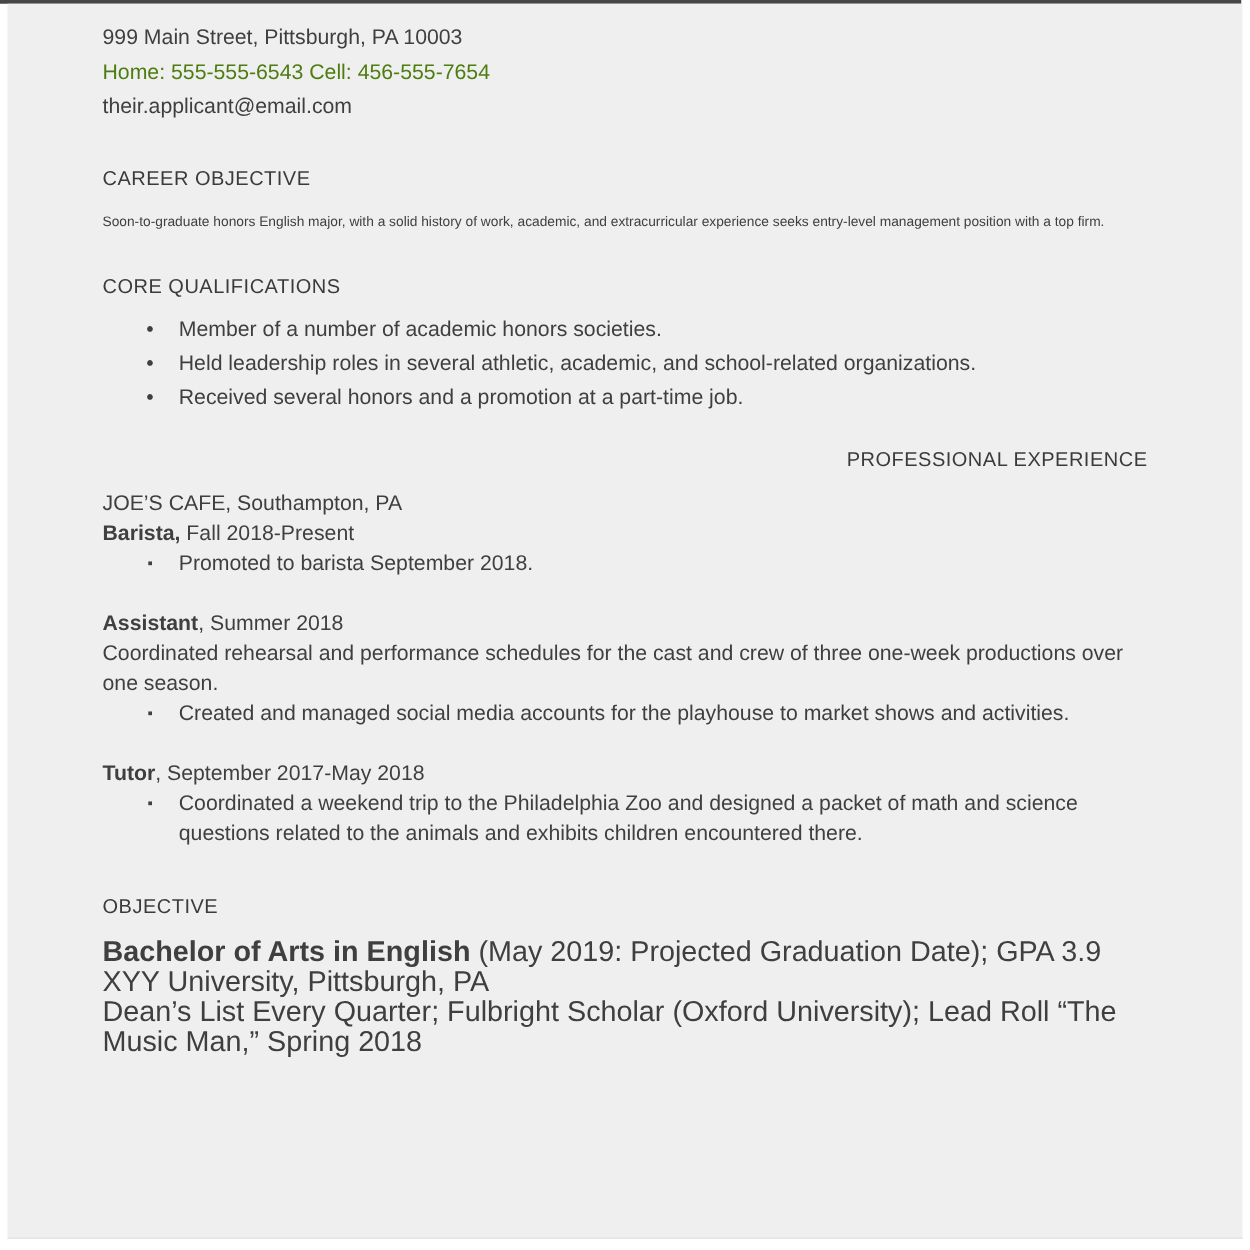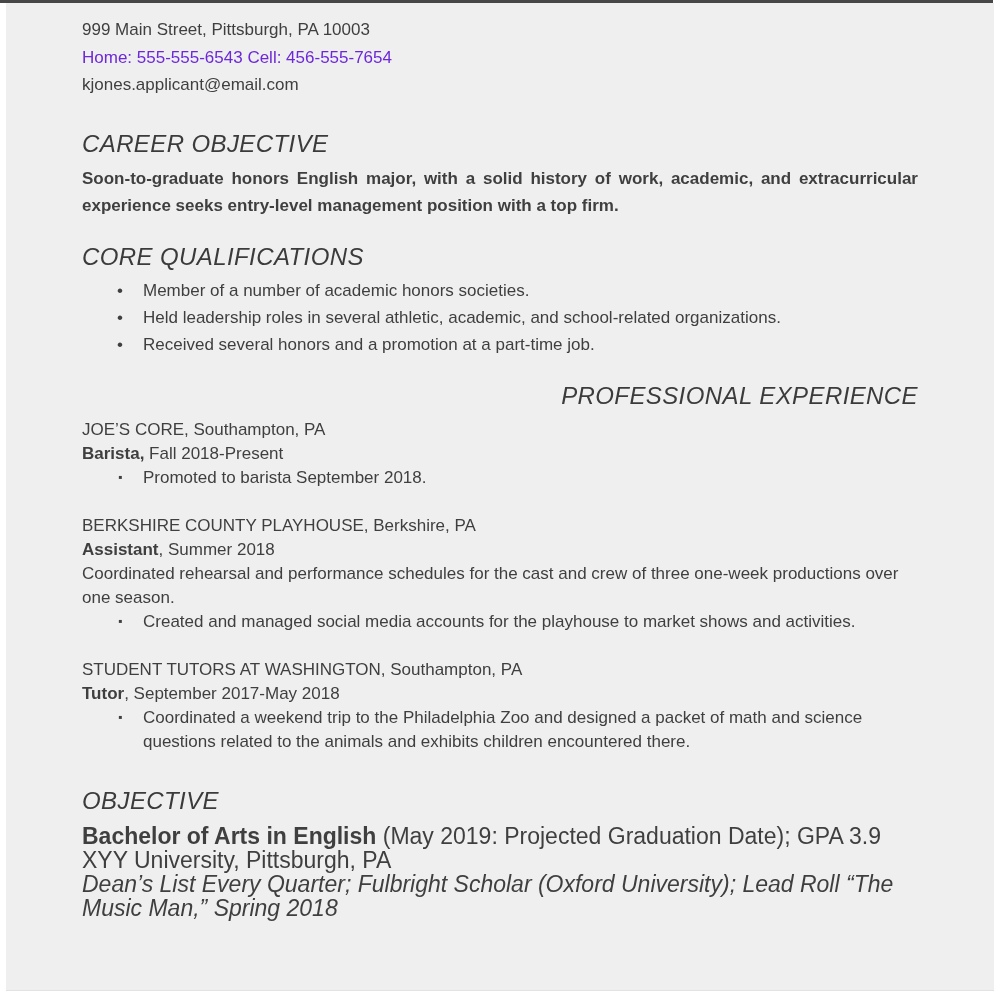--- a/index.html
+++ b/index.html
@@ -36,41 +36,39 @@
     border-bottom: 1px solid #e2e2e3;
     box-sizing: border-box;
     padding: 13px 76px 0 76px;
     overflow: hidden;
   }
   .contact {
     font-size: 17px;
     line-height: 27.5px;
   }
   .contact .muted {
-    color: #6d28d9;
+    color: #4d7c0f;
   }
   h2 {
-    font-size: 24px;
+    font-size: 16px;
     font-weight: 400;
     color: #3b3b3b;
     letter-spacing: 0.4px;
     line-height: 30px;
     margin: 0;
-    font-style: italic;
   }
   .h-objective   { margin-top: 30px; }
   .h-quals       { margin-top: 23px; }
   .h-experience  { margin-top: 23px; text-align: right; }
   .h-education   { margin-top: 32px; }
   .objective {
     margin: 6px 0 0 0;
-    font-size: 17px;
+    font-size: 11px;
     line-height: 27px;
     text-align: justify;
-    font-weight: bold;
   }
   ul.bullets {
     list-style: none;
     margin: 5px 0 0 0;
     padding: 0;
   }
   ul.bullets li {
     position: relative;
     padding-left: 61px;
     font-size: 17px;
@@ -102,34 +100,34 @@
     left: 36px;
     top: -1px;
     font-size: 12px;
   }
   .edu {
     margin-top: 8px;
     font-size: 23px;
     line-height: 24px;
   }
   .bold { font-weight: 700; }
-  .italic { font-style: italic; }
+  .italic { }
 </style>
 </head>
 <body>
 
 <div class="frame">
   <div class="topbar"></div>
 
   <div class="page">
 
     <div class="contact">
       <div>999 Main Street, Pittsburgh, PA 10003</div>
       <div class="muted">Home: 555-555-6543 Cell: 456-555-7654</div>
-      <div>kjones.applicant@email.com</div>
+      <div>their.applicant@email.com</div>
     </div>
 
     <h2 class="h-objective">CAREER OBJECTIVE</h2>
     <p class="objective">Soon-to-graduate honors English major, with a solid history of work, academic, and extracurricular experience seeks entry-level management position with a top firm.</p>
 
     <h2 class="h-quals">CORE QUALIFICATIONS</h2>
     <ul class="bullets">
       <li>
         <span class="bullet-glyph">•</span>
         <span>Member of a number of academic honors societies.</span>
@@ -140,44 +138,42 @@
       </li>
       <li>
         <span class="bullet-glyph">•</span>
         <span>Received several honors and a promotion at a part-time job.</span>
       </li>
     </ul>
 
     <h2 class="h-experience">PROFESSIONAL EXPERIENCE</h2>
 
     <div class="job job-first">
-      <div>JOE’S CORE, Southampton, PA</div>
+      <div>JOE’S CAFE, Southampton, PA</div>
       <div><span class="bold">Barista,</span><span> Fall 2018-Present</span></div>
       <ul class="jbullets">
         <li>
           <span class="bullet-glyph">▪</span>
           <span>Promoted to barista September 2018.</span>
         </li>
       </ul>
     </div>
 
     <div class="job job-later">
-      <div>BERKSHIRE COUNTY PLAYHOUSE, Berkshire, PA</div>
       <div><span class="bold">Assistant</span><span>, Summer 2018</span></div>
       <div>Coordinated rehearsal and performance schedules for the cast and crew of three one-week productions over one season.</div>
       <ul class="jbullets">
         <li>
           <span class="bullet-glyph">▪</span>
           <span>Created and managed social media accounts for the playhouse to market shows and activities.</span>
         </li>
       </ul>
     </div>
 
     <div class="job job-later">
-      <div>STUDENT TUTORS AT WASHINGTON, Southampton, PA</div>
       <div><span class="bold">Tutor</span><span>, September 2017-May 2018</span></div>
       <ul class="jbullets">
         <li>
           <span class="bullet-glyph">▪</span>
           <span>Coordinated a weekend trip to the Philadelphia Zoo and designed a packet of math and science questions related to the animals and exhibits children encountered there.</span>
         </li>
       </ul>
     </div>
 
     <h2 class="h-education">OBJECTIVE</h2>

